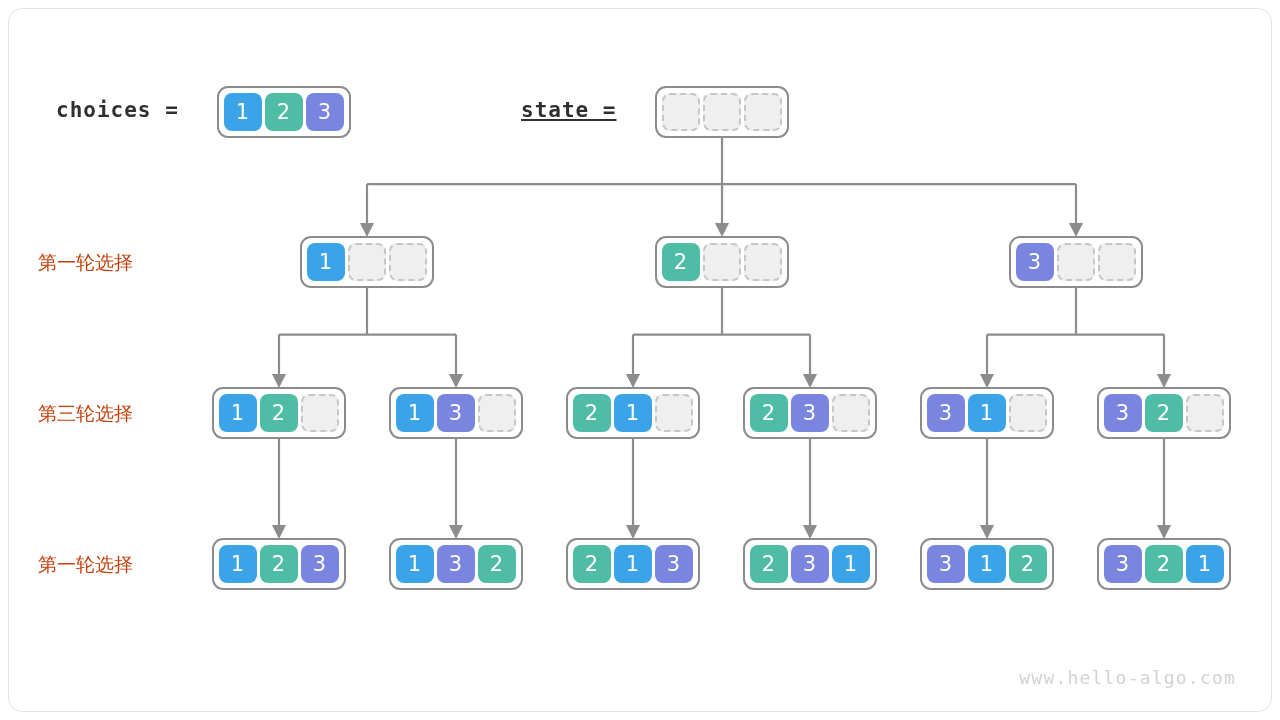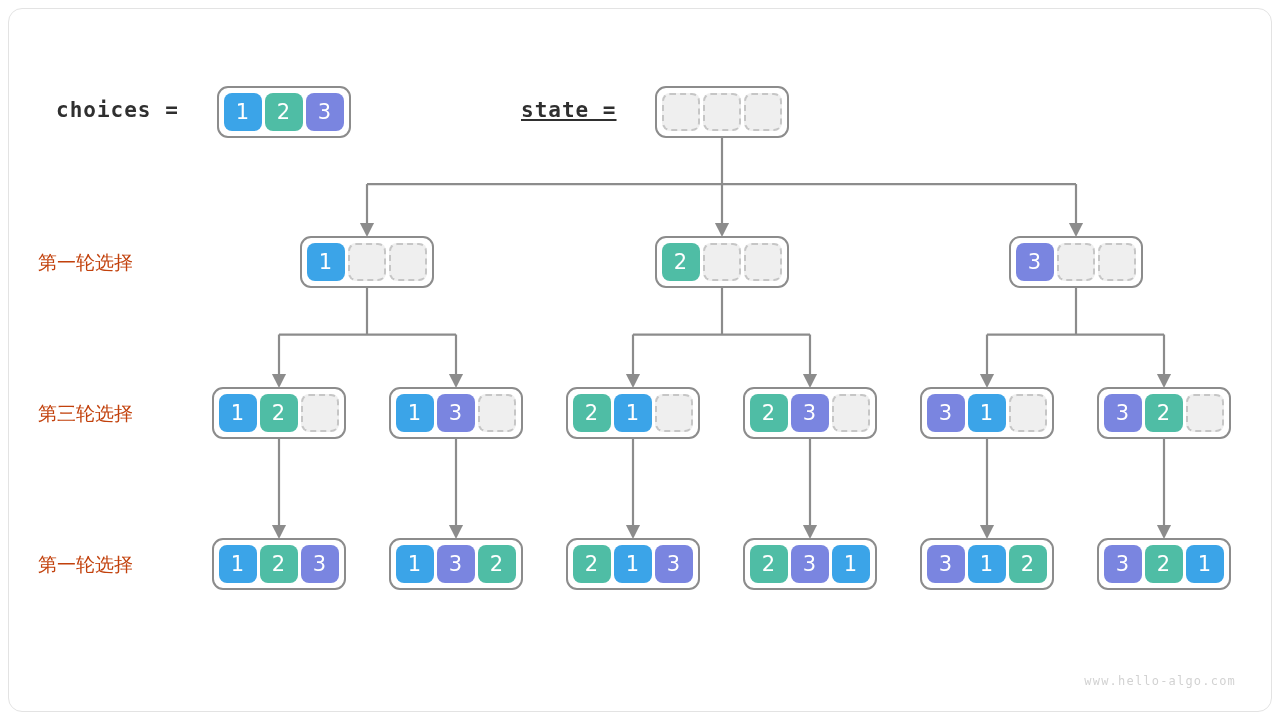--- a/index.html
+++ b/index.html
@@ -86,21 +86,21 @@
   }
   .cell.v1 { background: #3ba4e8; }
   .cell.v2 { background: #4fbda5; }
   .cell.v3 { background: #7a85e0; }
 
   .watermark {
     position: absolute;
     right: 44px;
     bottom: 32px;
     font-family: "DejaVu Sans Mono", monospace;
-    font-size: 12px;
+    font-size: 18px;
     color: #d2d2d2;
     letter-spacing: 1.2px;
     white-space: nowrap;
   }
 </style>
 </head>
 <body>
 
 <div id="stage">
   <div class="page-card"></div>

